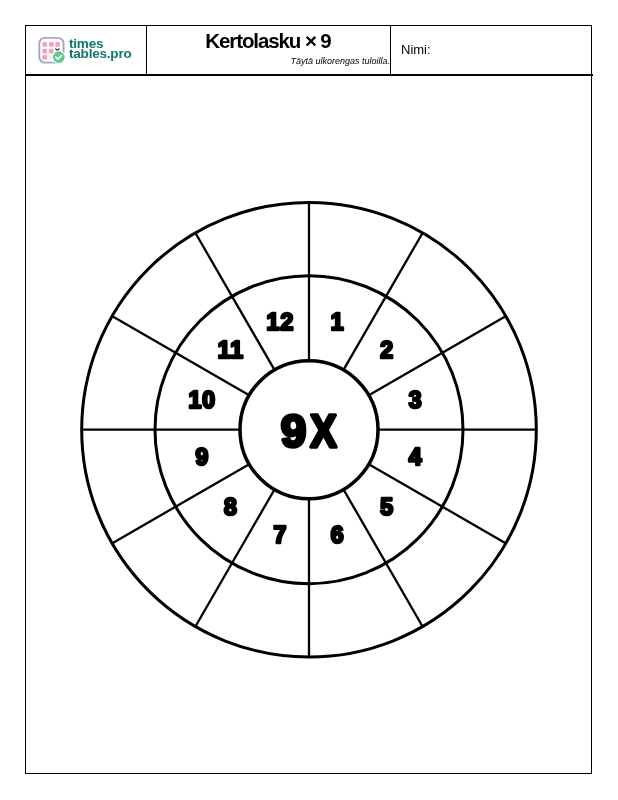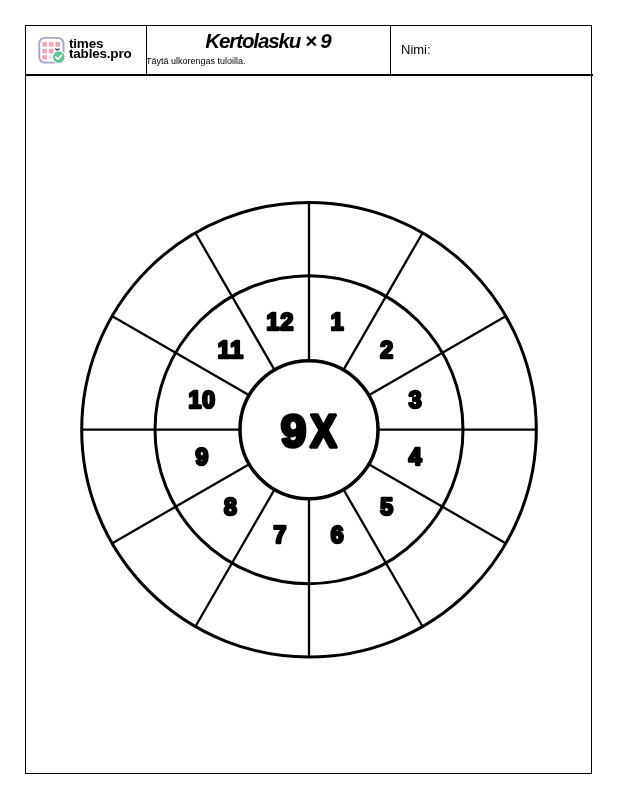--- a/index.html
+++ b/index.html
@@ -26,25 +26,25 @@
     <rect x="4.3" y="12.8" width="4.7" height="4.7" rx="1.2"></rect>
     <rect x="10.9" y="12.8" width="4.7" height="4.7" rx="1.2"></rect>
     <rect x="4.3" y="18.9" width="4.7" height="4.7" rx="1.2"></rect>
     <rect x="10.9" y="18.9" width="4.7" height="4.7" rx="1.2" fill="#fbe4ec"></rect>
   </g>
   <path d="M 17.6 12.8 L 21.2 16.3 M 21.2 12.8 L 17.6 16.3" stroke="#2e3440" stroke-width="1.2" fill="none" stroke-linecap="round"></path>
   <circle cx="20.8" cy="21.1" r="6.4" fill="#63c494" stroke="#fff" stroke-width="1.1"></circle>
   <path d="M 17.8 21.2 L 19.9 23.2 L 23.7 19.3" stroke="#fff" stroke-width="1.7" fill="none" stroke-linecap="round" stroke-linejoin="round"></path>
 </svg>
 
-<div class="abs" style="left:69px;top:39px;font-weight:bold;font-size:13.5px;line-height:10.4px;color:#000000;letter-spacing:-0.2px;">times<br>tables.pro</div>
+<div class="abs" style="left:69px;top:39px;font-weight:bold;font-size:13.5px;line-height:10.4px;color:#0f766e;letter-spacing:-0.2px;">times<br>tables.pro</div>
 
-<div class="abs" style="left:146px;top:29px;width:244px;text-align:center;font-weight:bold;font-size:20.5px;letter-spacing:-1.1px;color:#000;font-style:italic;">Kertolasku × 9</div>
+<div class="abs" style="left:146px;top:29px;width:244px;text-align:center;font-weight:bold;font-size:20.5px;letter-spacing:-1.1px;color:#000;">Kertolasku × 9</div>
 
-<div class="abs" style="left:146px;top:55.5px;width:244px;text-align:left;font-size:9px;color:#000;">Täytä ulkorengas tuloilla.</div>
+<div class="abs" style="left:146px;top:55.5px;width:244px;text-align:right;font-style:italic;font-size:9px;color:#000;">Täytä ulkorengas tuloilla.</div>
 
 <div class="abs" style="left:401px;top:42px;font-size:13px;color:#000;text-align:center;">Nimi:</div>
 
 <svg class="abs" style="left:0;top:0;" width="618" height="800" viewBox="0 0 618 800">
 
   <circle cx="309" cy="429.7" r="227.3" fill="none" stroke="#000" stroke-width="3"></circle>
 
   <circle cx="309" cy="429.7" r="154" fill="none" stroke="#000" stroke-width="3"></circle>
 
   <circle cx="309" cy="429.7" r="69" fill="none" stroke="#000" stroke-width="3.5"></circle>

